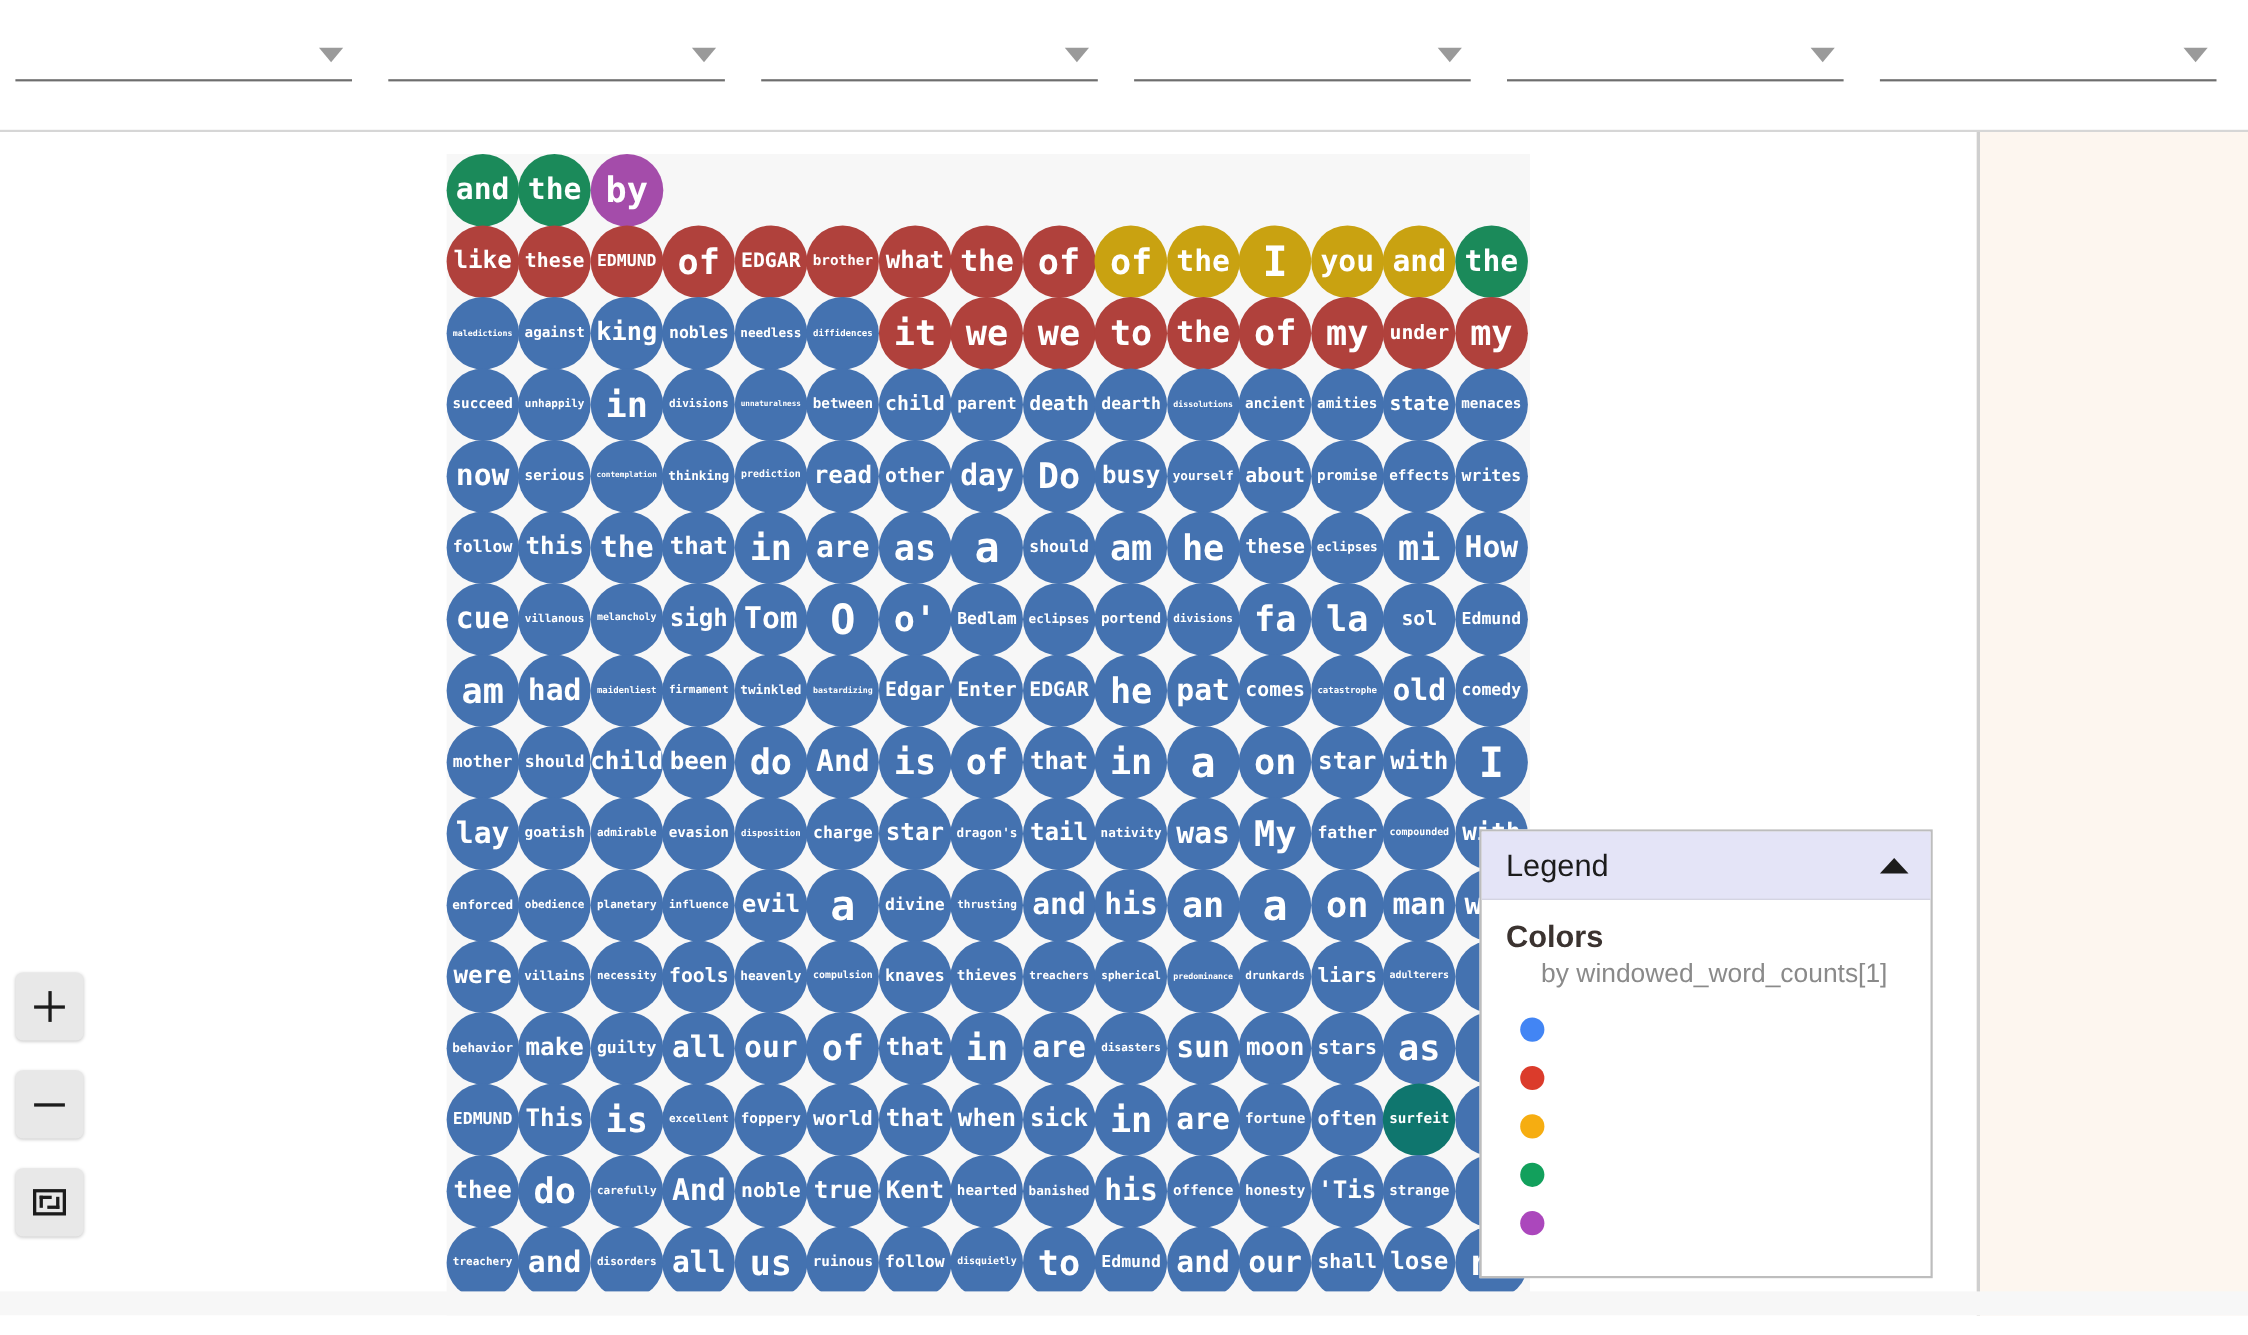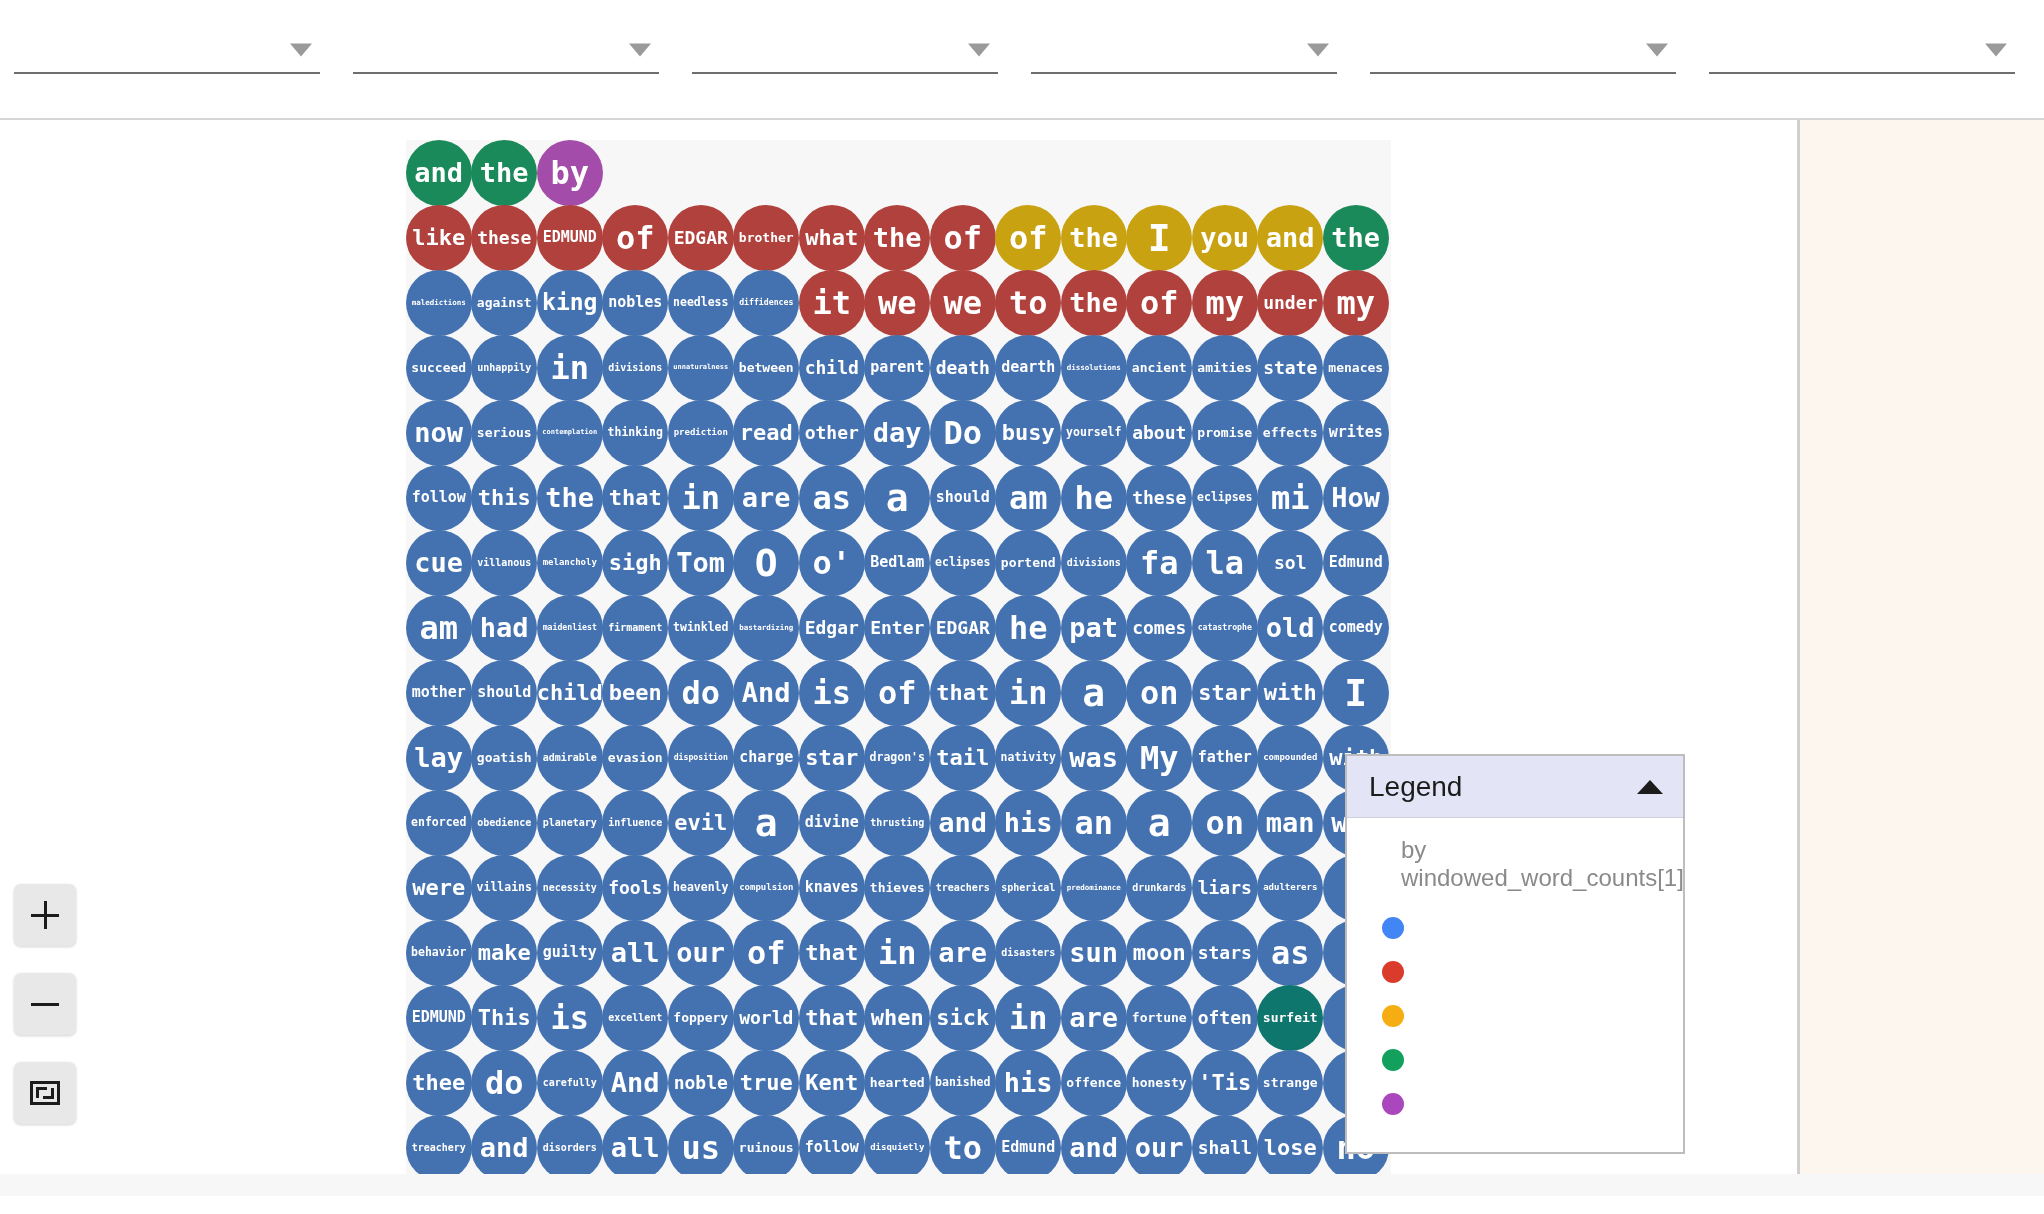--- a/index.html
+++ b/index.html
@@ -152,21 +152,21 @@
   .glyph-fit::after {
     content: ""; position: absolute; right: 3px; bottom: 3px;
     width: 8px; height: 8px;
     border-right: 3px solid #1c1c1c; border-bottom: 3px solid #1c1c1c;
   }
 
   
   .legend {
     position: absolute;
     left: 1345px; top: 634px;
-    width: 340px;
+    width: 412px;
     background: #ffffff;
     border: 2px solid #bdbdbd;
     z-index: 10;
   }
   .legend-header {
     height: 62px;
     background: #e4e4f7;
     display: flex; align-items: center; justify-content: space-between;
     padding: 0 20px 0 22px;
     border-bottom: 1px solid #cfcfdd;
@@ -1532,20 +1532,21 @@
         <div class="glyph-fit"></div>
       </div>
     </div>
 
     <div class="legend">
       <div class="legend-header">
         <div class="legend-title">Legend</div>
         <div class="chevron-up"></div>
       </div>
       <div class="legend-body">
+        <div class="legend-section-title">Colors</div>
         <div class="legend-subtitle">by windowed_word_counts[1]</div>
         <div id="legend-items">
             <div class="legend-item">
               <span class="legend-swatch" style="background:#4285f4"></span>
               <span class="legend-label"></span>
             </div>
             <div class="legend-item">
               <span class="legend-swatch" style="background:#db3b2b"></span>
               <span class="legend-label"></span>
             </div>

